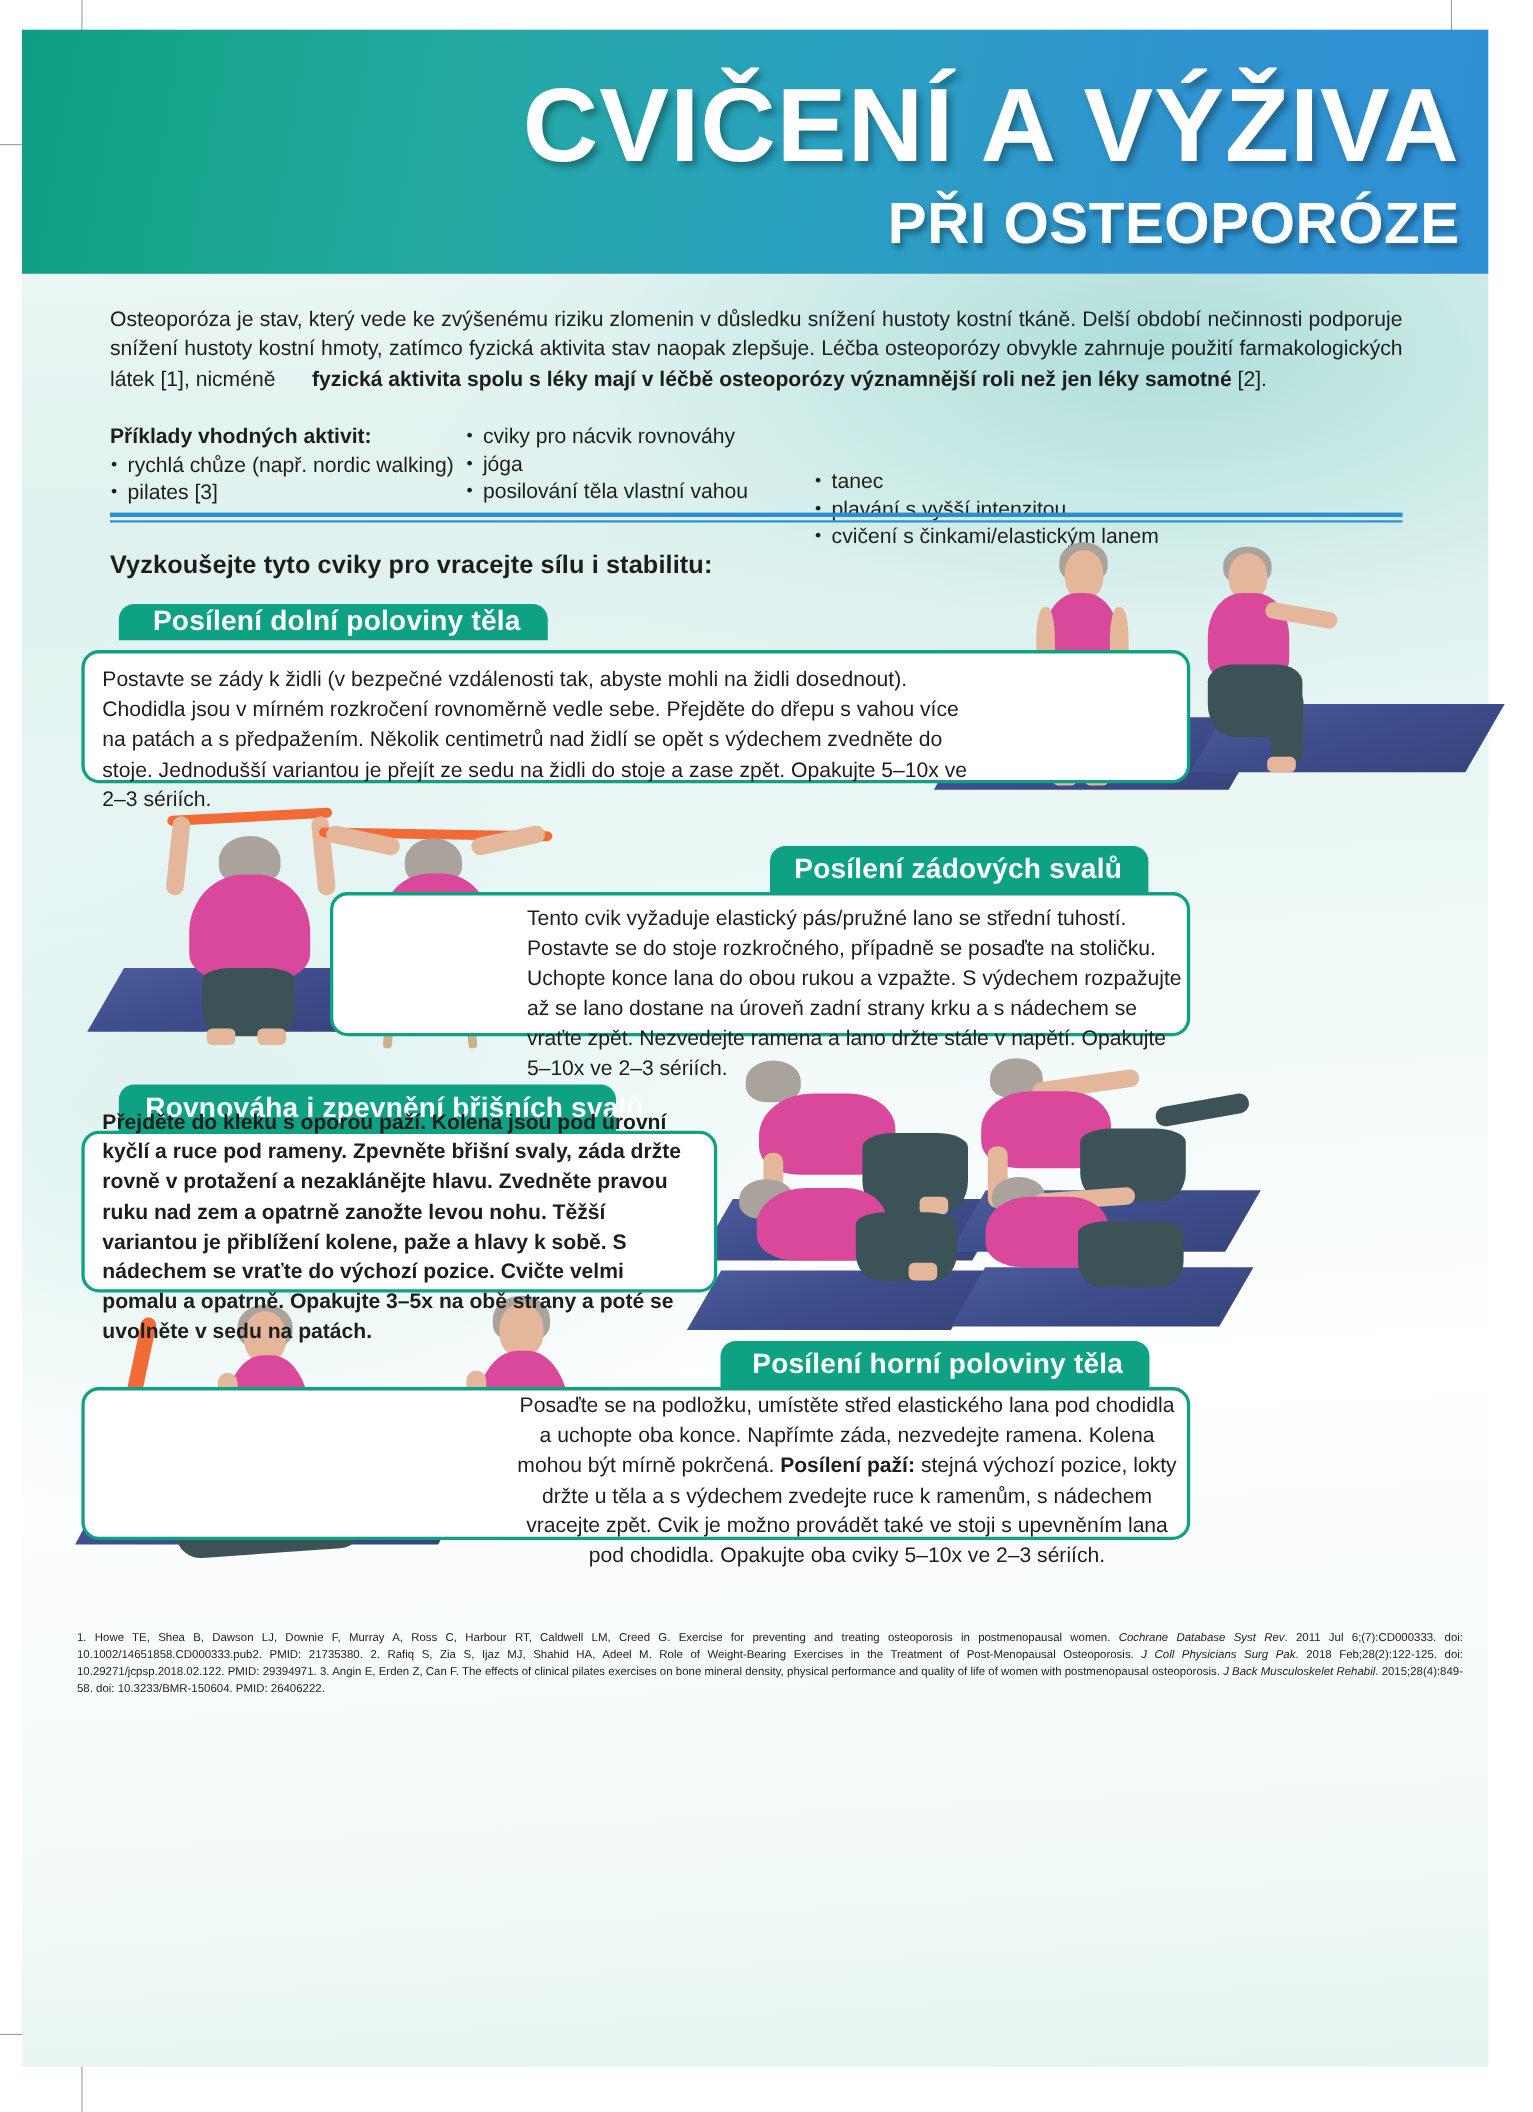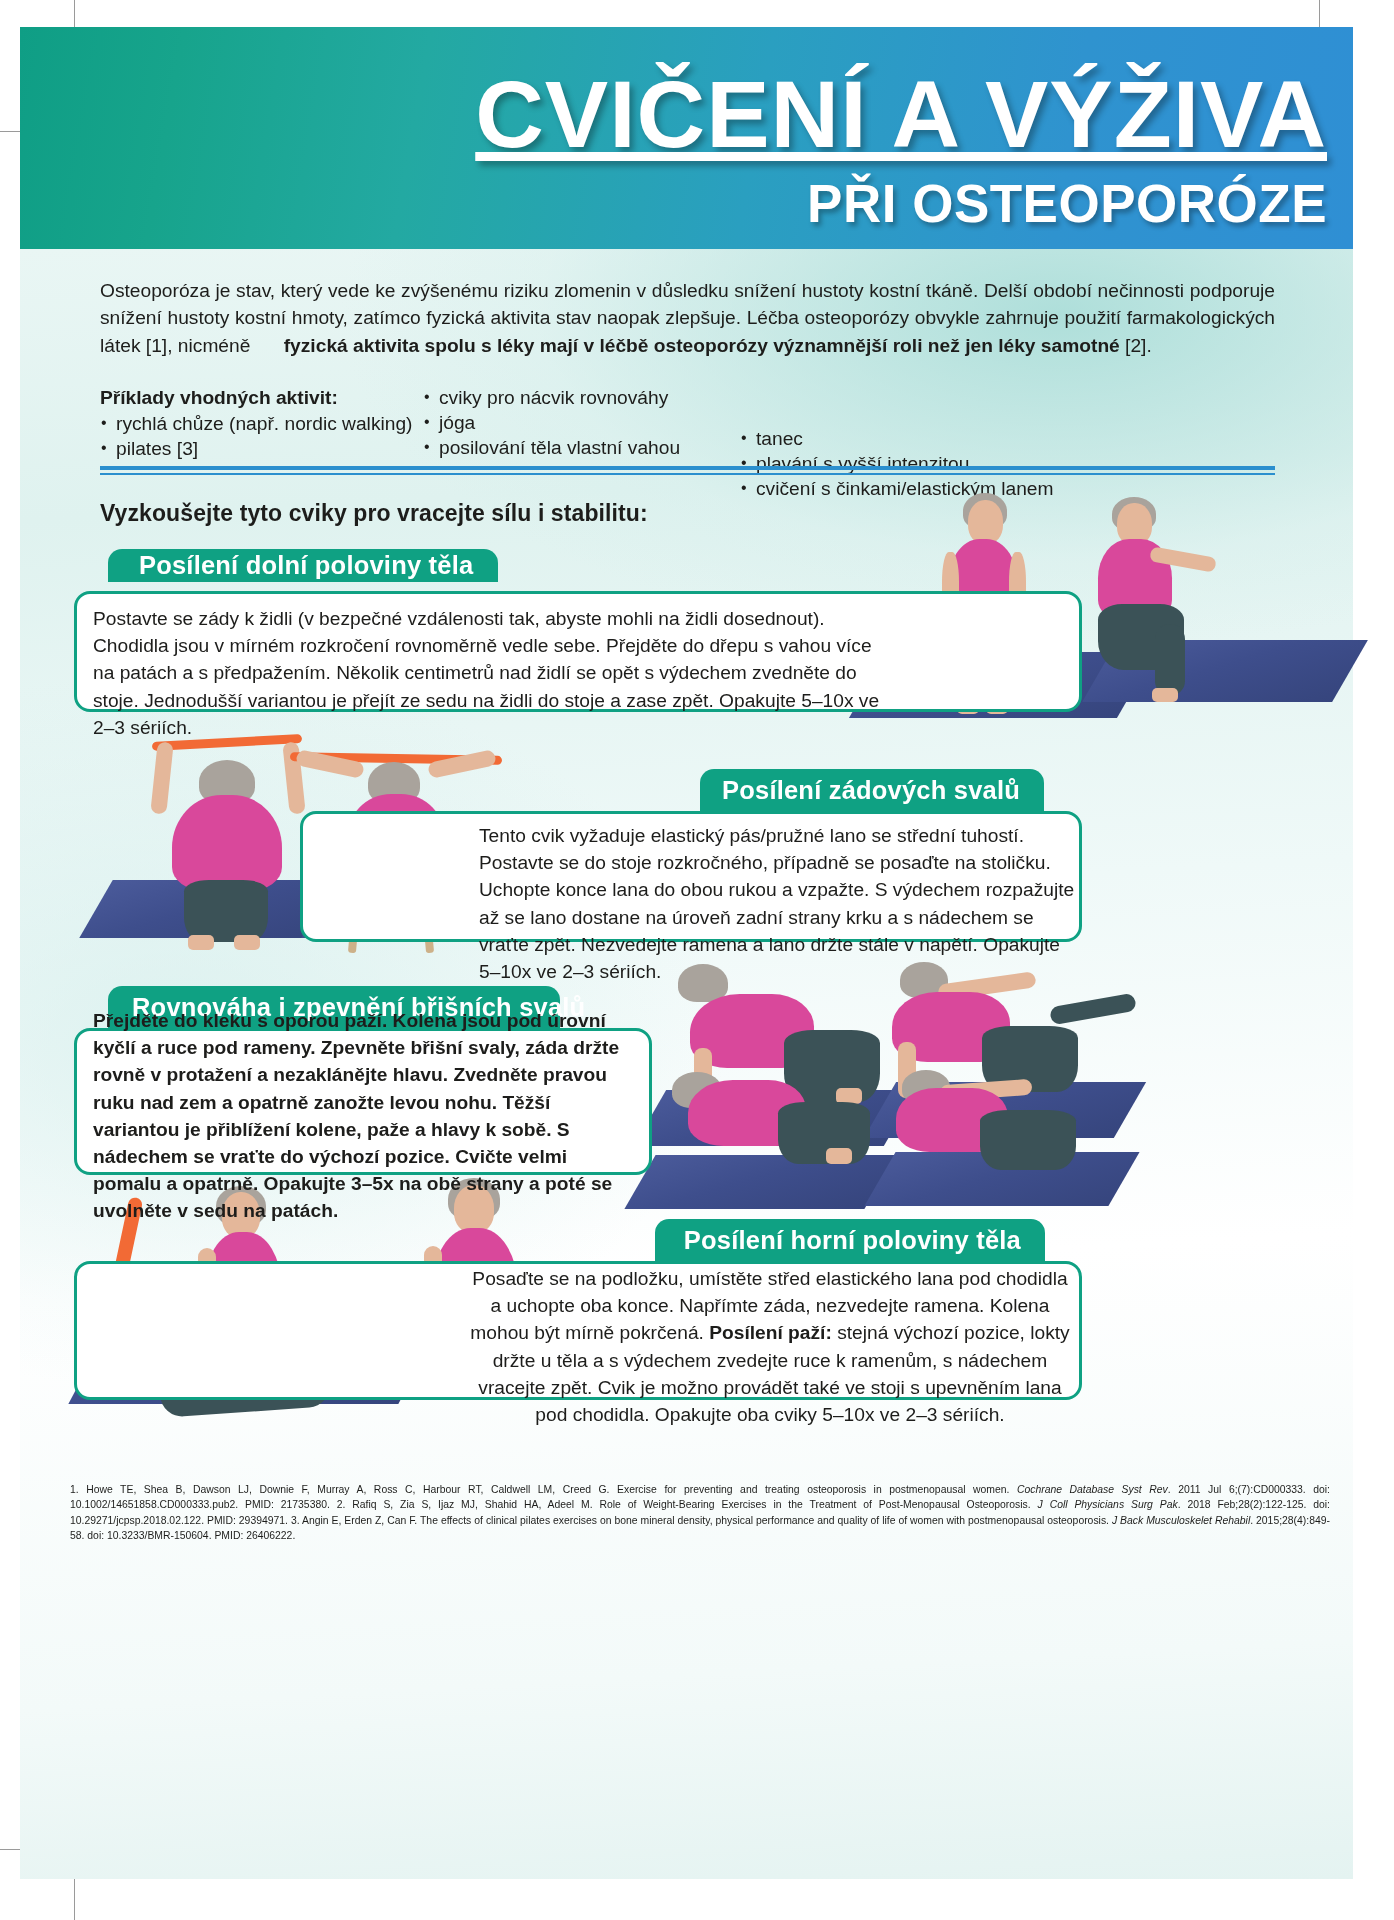--- a/index.html
+++ b/index.html
@@ -37,21 +37,20 @@
     position: absolute;
     right: 26px; top: 42px;
     font-size: 95px;
     line-height: 0.95;
     font-weight: bold;
     color: #ffffff;
     letter-spacing: 1px;
     text-shadow: 4px 5px 6px rgba(0,0,0,0.30);
     white-space: nowrap;
     font-family: "Liberation Sans", sans-serif;
-    text-decoration: underline;
   }
   .banner-sub {
     position: absolute;
     right: 26px; top: 150px;
     font-size: 53px;
     line-height: 1;
     font-weight: bold;
     color: #ffffff;
     letter-spacing: 0.5px;
     text-shadow: 3px 4px 5px rgba(0,0,0,0.30);

